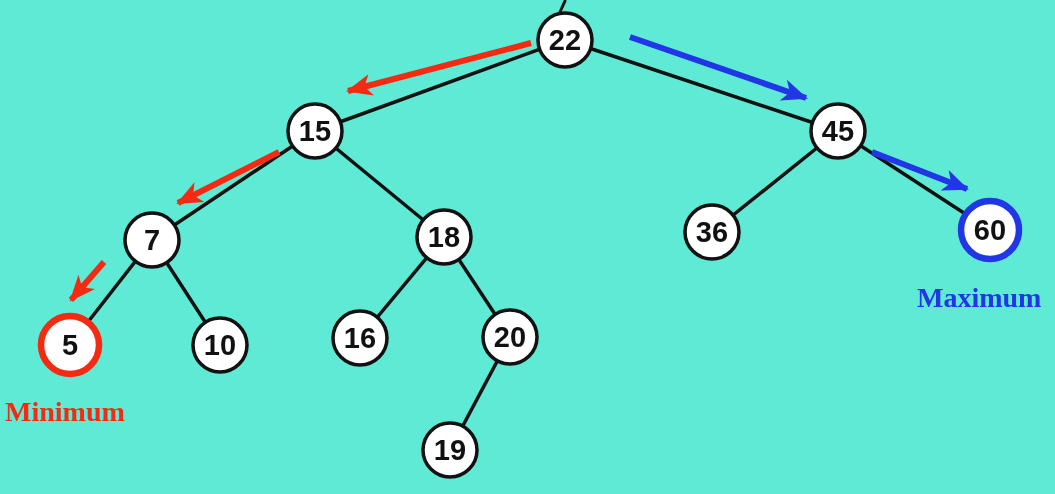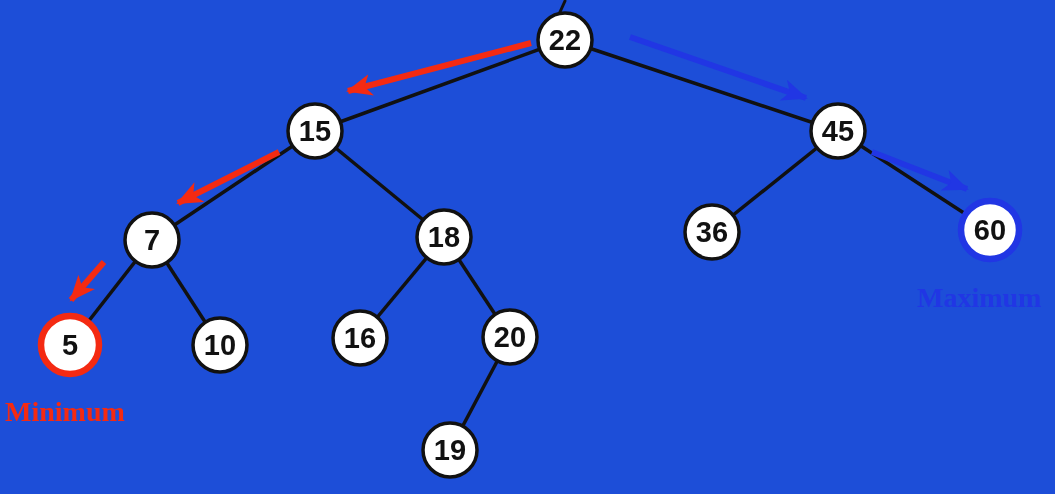--- a/index.html
+++ b/index.html
@@ -5,21 +5,21 @@
   html, body {
     margin: 0;
     padding: 0;
     background: #ffffff;
     font-family: "Liberation Sans", sans-serif;
   }
   #stage {
     position: relative;
     width: 1055px;
     height: 494px;
-    background: #1d4ed8;
+    background: #5eead4;
     overflow: hidden;
   }
   #bst-svg {
     position: absolute;
     left: 0;
     top: 0;
   }
   .node-value {
     font-family: "Liberation Sans", sans-serif;
     font-weight: bold;

